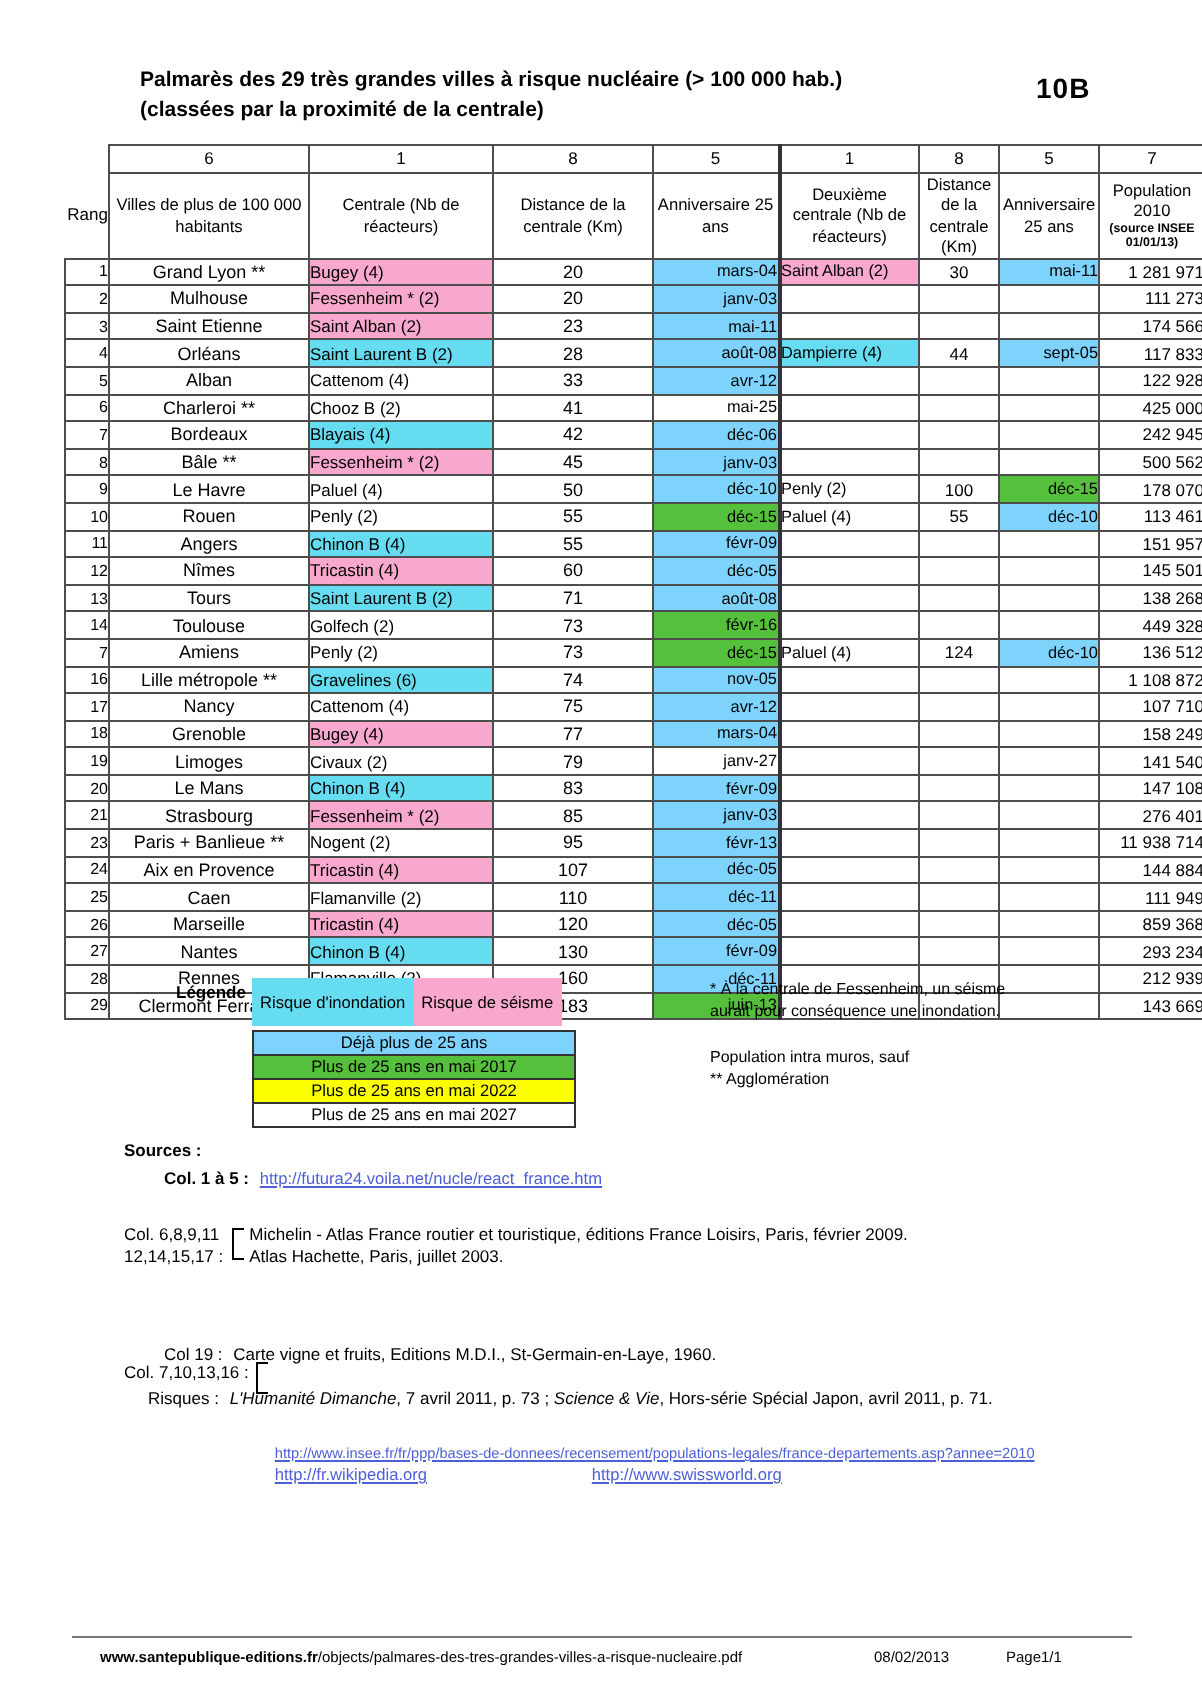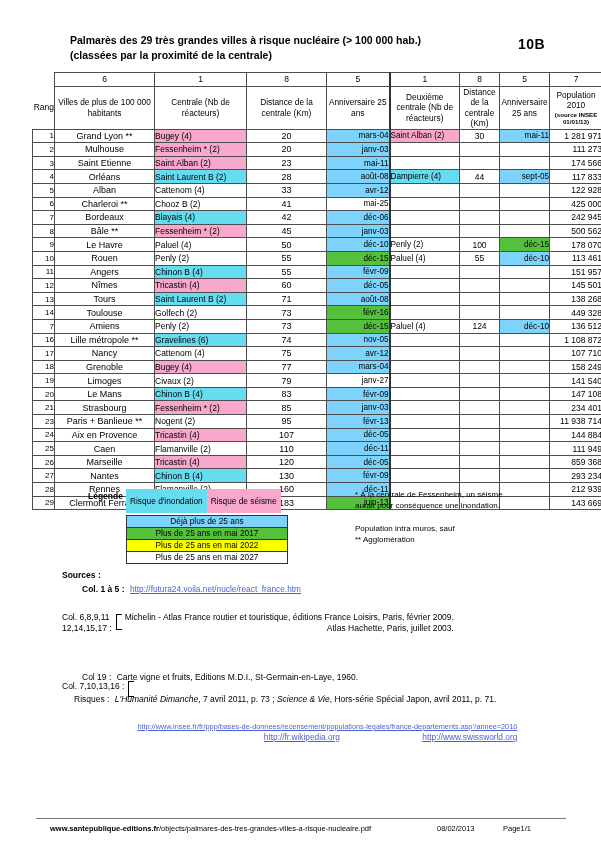--- a/index.html
+++ b/index.html
@@ -227,21 +227,21 @@
     display: inline-block;
     vertical-align: top;
     border-left: 1px solid #000;
     border-top: 1px solid #000;
     border-bottom: 1px solid #000;
     width: 5px;
     margin: 2px 3px 0 4px;
   }
   .brace-2 { height: 14px; }
   .brace-3 { height: 14px; }
-  .brace-lines { display: inline-block; vertical-align: top; line-height: 11px; text-align: right; }
+  .brace-lines { display: inline-block; vertical-align: top; line-height: 11px; }
   a.link, .link {
     color: #4d5fd6;
     text-decoration: underline;
     font-size: 8.3px;
   }
   .link-small { font-size: 7.3px; margin-top: 45px; }
   .mono-i { font-style: italic; }
 
   
   .footer-line {
@@ -543,21 +543,21 @@
         </tr>
         <tr>
           <td class="rang bg-white">21</td>
           <td class="ville bg-white">Strasbourg</td>
           <td class="cent bg-quake">Fessenheim * (2)</td>
           <td class="dist bg-white">85</td>
           <td class="anniv bg-red">janv-03</td>
           <td class="cent2 sep-left bg-white"></td>
           <td class="dist2 bg-white"></td>
           <td class="anniv2 bg-white"></td>
-          <td class="pop bg-white">234 401</td>
+          <td class="pop bg-white">276 401</td>
         </tr>
         <tr>
           <td class="rang bg-white">23</td>
           <td class="ville bg-white">Paris + Banlieue **</td>
           <td class="cent bg-white">Nogent (2)</td>
           <td class="dist bg-white">95</td>
           <td class="anniv bg-red">févr-13</td>
           <td class="cent2 sep-left bg-white"></td>
           <td class="dist2 bg-white"></td>
           <td class="anniv2 bg-white"></td>

